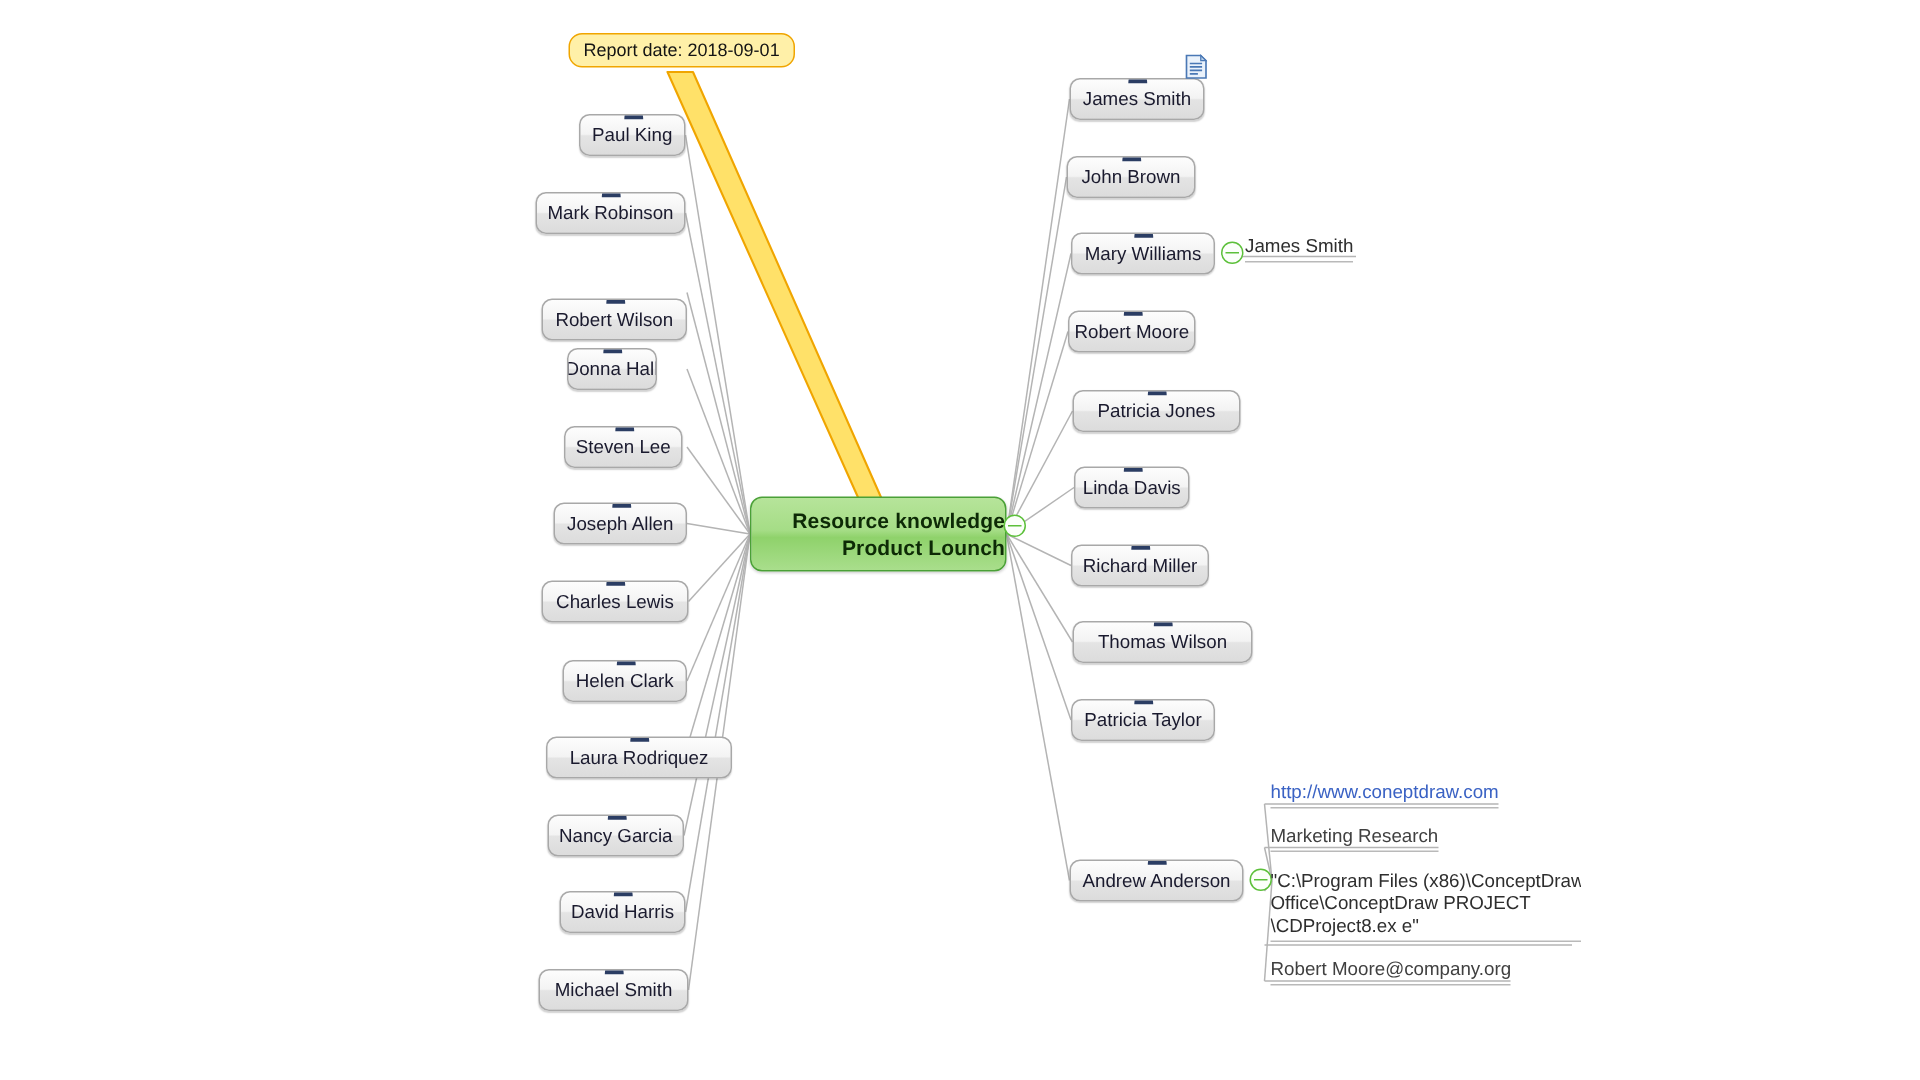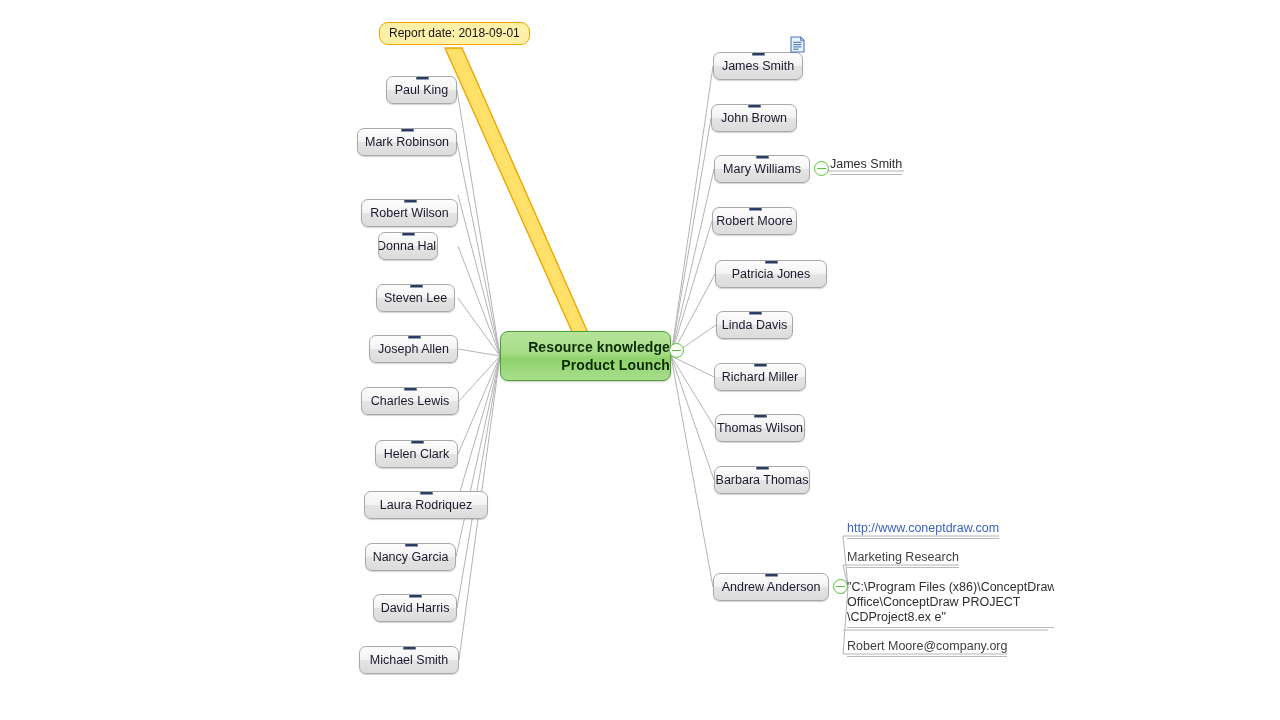--- a/index.html
+++ b/index.html
@@ -398,39 +398,39 @@
       <div class="node" style="left: 714px; top: 363px; width: 92px; text-align: center;">
         <span class="avatar"><svg viewBox="0 0 17 17" xmlns="http://www.w3.org/2000/svg">
             <ellipse cx="8.5" cy="4.4" rx="3.1" ry="3.4" fill="#f0c184"></ellipse>
             <path d="M5.4 3.2 Q8.5 0.4 11.6 3.2 L11.6 4.2 Q8.5 2.6 5.4 4.2 Z" fill="#c8872f"></path>
             <path d="M2.2 16.5 Q2.2 9.2 8.5 8.6 Q14.8 9.2 14.8 16.5 Z" fill="#2b3d63"></path>
             <path d="M6.9 8.9 L8.5 12.4 L10.1 8.9 L9.2 8.5 L8.5 9.6 L7.8 8.5 Z" fill="#ffffff"></path>
             <path d="M8.1 10.2 L8.9 10.2 L8.7 13.2 L8.3 13.2 Z" fill="#8e2020"></path>
           </svg></span>
         <span>Richard Miller</span>
       </div>
-      <div class="node" style="left: 715px; top: 414px; width: 90px;">
+      <div class="node" style="left: 715px; top: 414px; width: 120px;">
         <span class="avatar"><svg viewBox="0 0 17 17" xmlns="http://www.w3.org/2000/svg">
             <ellipse cx="8.5" cy="4.4" rx="3.1" ry="3.4" fill="#f0c184"></ellipse>
             <path d="M5.4 3.2 Q8.5 0.4 11.6 3.2 L11.6 4.2 Q8.5 2.6 5.4 4.2 Z" fill="#c8872f"></path>
             <path d="M2.2 16.5 Q2.2 9.2 8.5 8.6 Q14.8 9.2 14.8 16.5 Z" fill="#2b3d63"></path>
             <path d="M6.9 8.9 L8.5 12.4 L10.1 8.9 L9.2 8.5 L8.5 9.6 L7.8 8.5 Z" fill="#ffffff"></path>
             <path d="M8.1 10.2 L8.9 10.2 L8.7 13.2 L8.3 13.2 Z" fill="#8e2020"></path>
           </svg></span>
         <span>Thomas Wilson</span>
       </div>
       <div class="node" style="left: 714px; top: 466px; width: 96px;">
         <span class="avatar"><svg viewBox="0 0 17 17" xmlns="http://www.w3.org/2000/svg">
             <ellipse cx="8.5" cy="4.4" rx="3.1" ry="3.4" fill="#f0c184"></ellipse>
             <path d="M5.4 3.2 Q8.5 0.4 11.6 3.2 L11.6 4.2 Q8.5 2.6 5.4 4.2 Z" fill="#c8872f"></path>
             <path d="M2.2 16.5 Q2.2 9.2 8.5 8.6 Q14.8 9.2 14.8 16.5 Z" fill="#2b3d63"></path>
             <path d="M6.9 8.9 L8.5 12.4 L10.1 8.9 L9.2 8.5 L8.5 9.6 L7.8 8.5 Z" fill="#ffffff"></path>
             <path d="M8.1 10.2 L8.9 10.2 L8.7 13.2 L8.3 13.2 Z" fill="#8e2020"></path>
           </svg></span>
-        <span>Barbara Thomas</span>
+        <span>Patricia Taylor</span>
       </div>
       <div class="node" style="left: 713px; top: 573px; width: 116px;">
         <span class="avatar"><svg viewBox="0 0 17 17" xmlns="http://www.w3.org/2000/svg">
             <ellipse cx="8.5" cy="4.4" rx="3.1" ry="3.4" fill="#f0c184"></ellipse>
             <path d="M5.4 3.2 Q8.5 0.4 11.6 3.2 L11.6 4.2 Q8.5 2.6 5.4 4.2 Z" fill="#c8872f"></path>
             <path d="M2.2 16.5 Q2.2 9.2 8.5 8.6 Q14.8 9.2 14.8 16.5 Z" fill="#2b3d63"></path>
             <path d="M6.9 8.9 L8.5 12.4 L10.1 8.9 L9.2 8.5 L8.5 9.6 L7.8 8.5 Z" fill="#ffffff"></path>
             <path d="M8.1 10.2 L8.9 10.2 L8.7 13.2 L8.3 13.2 Z" fill="#8e2020"></path>
           </svg></span>
         <span>Andrew Anderson</span>

